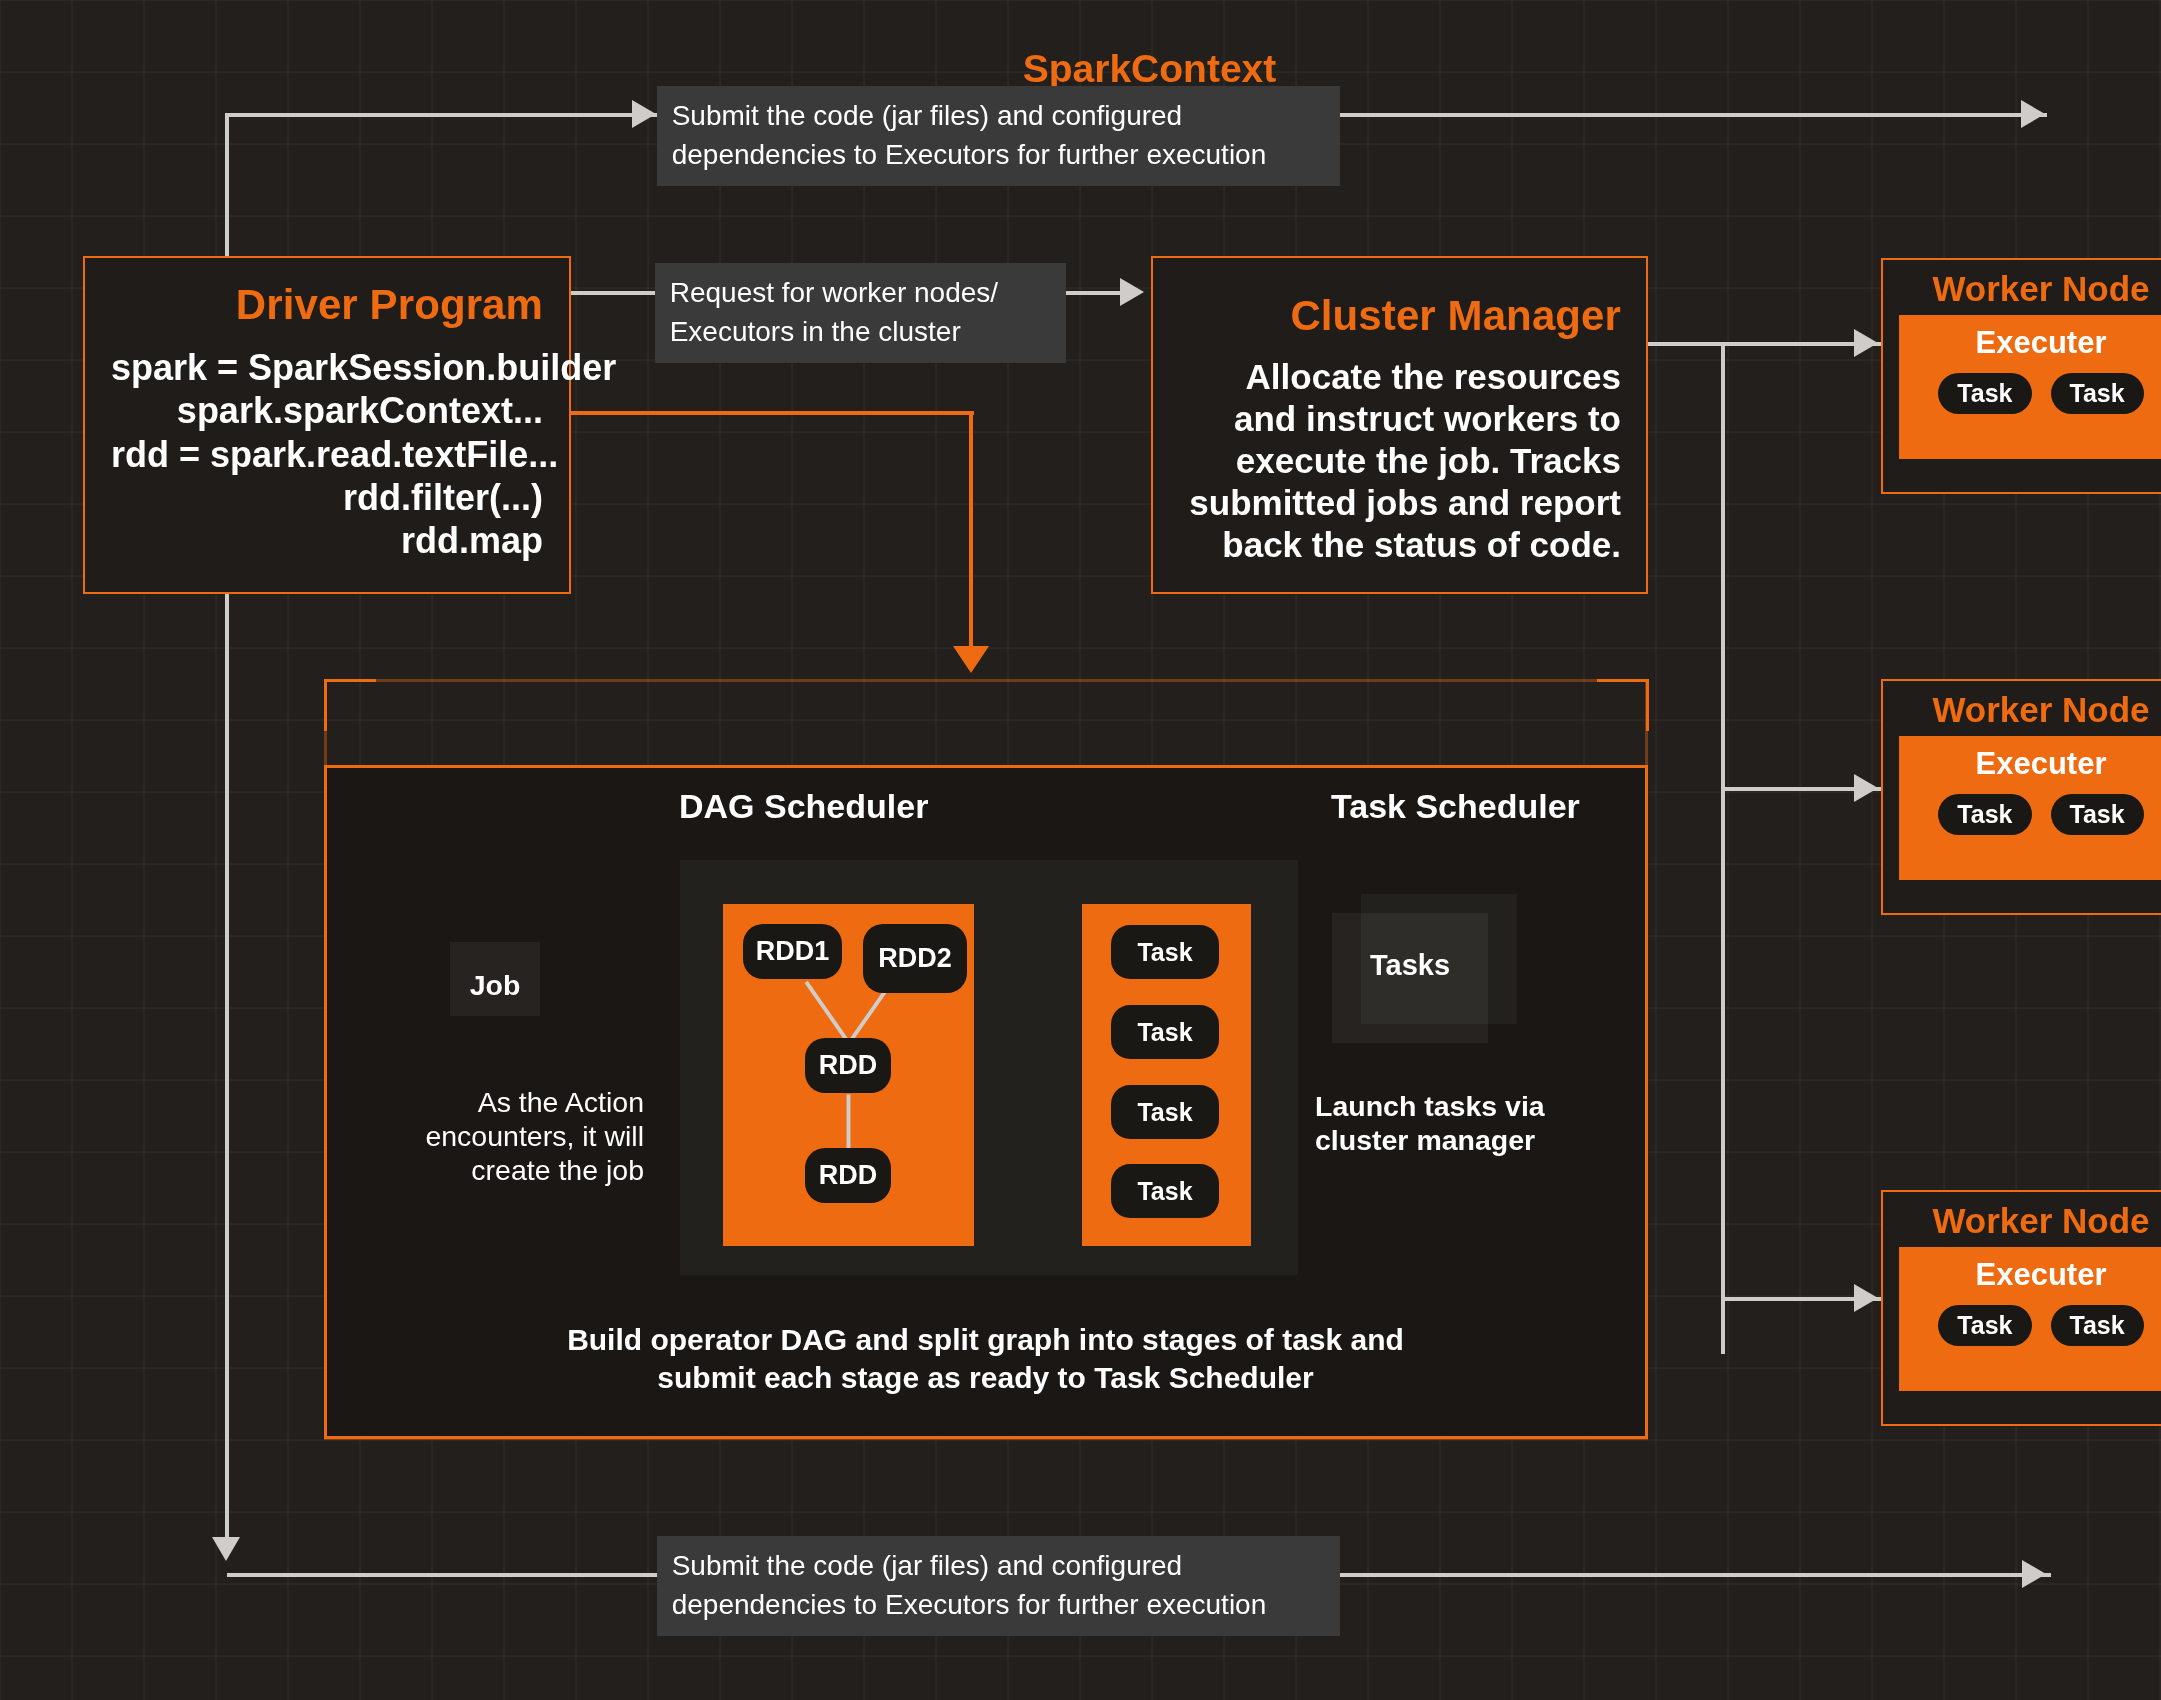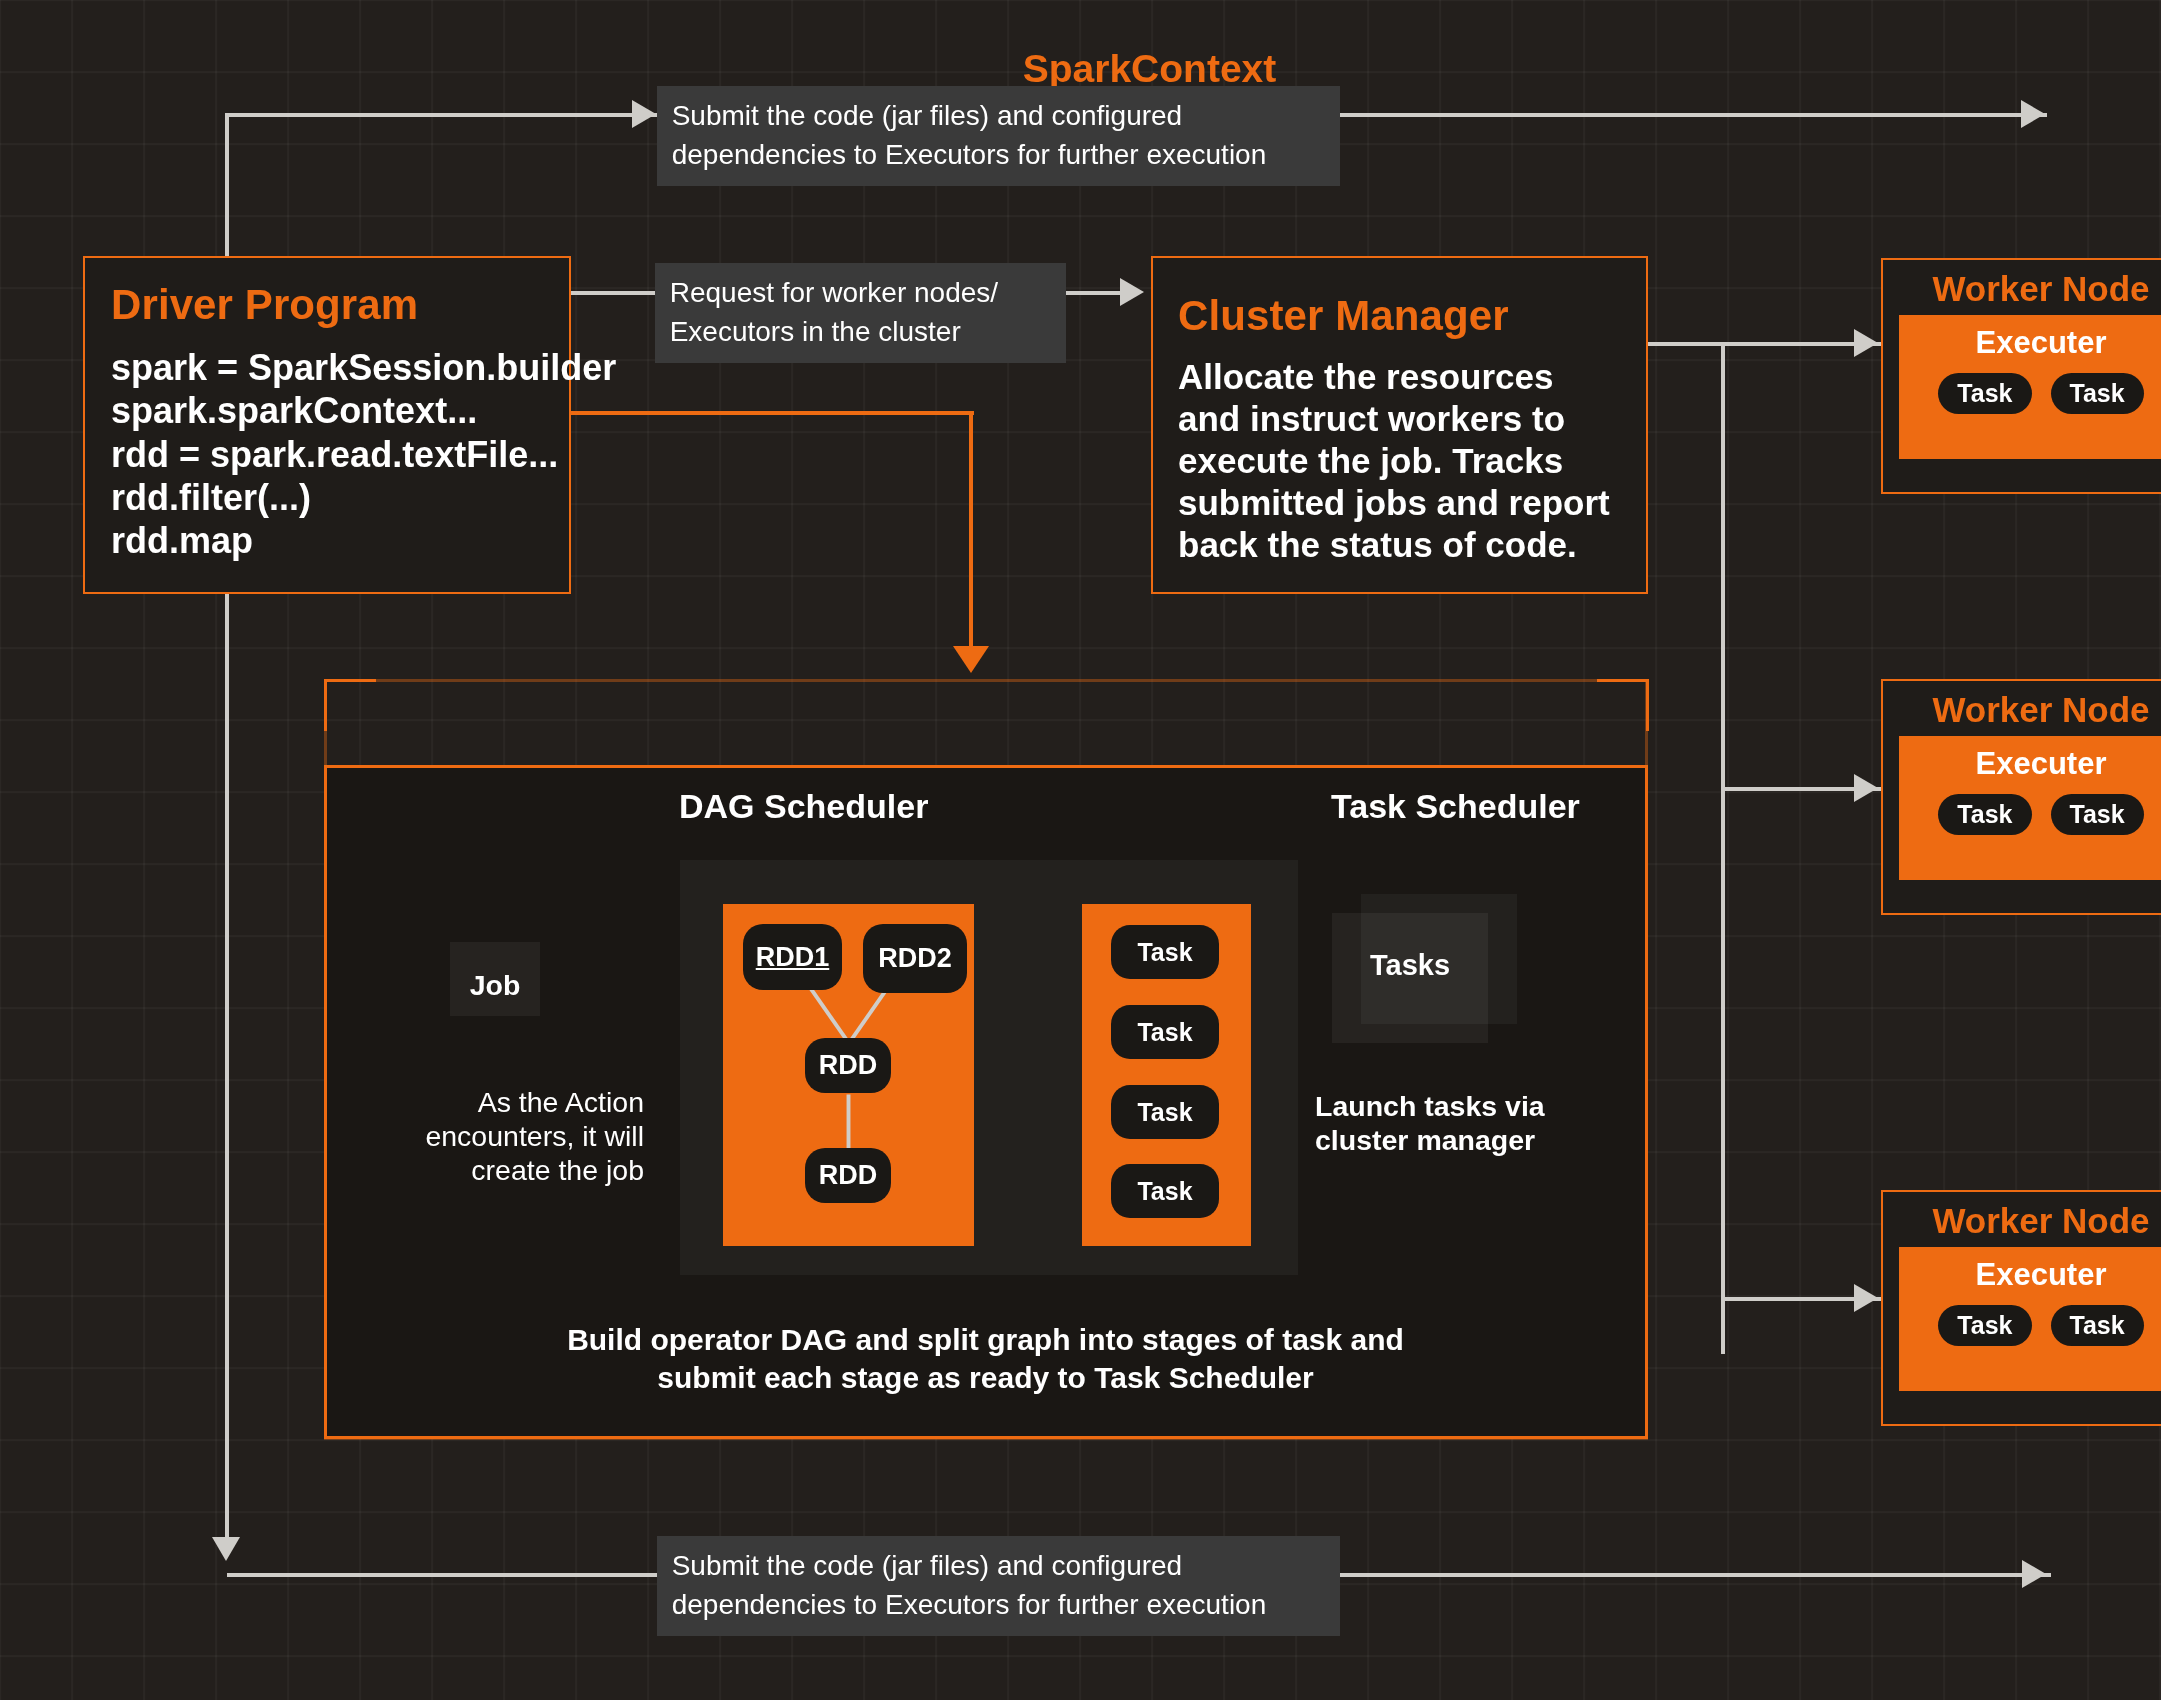--- a/index.html
+++ b/index.html
@@ -18,20 +18,21 @@
       linear-gradient(to bottom, rgba(255,255,255,0.035) 1.7px, transparent 1.7px);
     background-size: 72px 72px;
     background-position: -0.9px -0.9px;
   }
 
   
   .panel {
     position: absolute;
     background: #1f1c19;
     border: 2.6px solid #ee6b12;
+    text-align: right;
   }
   .panel-title {
     color: #ee6b12;
     font-weight: 700;
     letter-spacing: 0.1px;
   }
   .panel-body {
     color: #ffffff;
     font-weight: 700;
     line-height: 1.18;
@@ -143,21 +144,21 @@
     background: #ee6b12;
   }
   .rdd-node {
     position: absolute;
     background: #1a1815; color: #ffffff;
     font-weight: 700; font-size: 27px;
     border-radius: 20px;
     display: flex; align-items: center; justify-content: center;
     z-index: 3;
   }
-  #rdd1 { left: 743px; top: 924px; width: 99px; height: 66px; text-decoration: underline; }
+  #rdd1 { left: 743px; top: 924px; width: 99px; height: 55px; }
   #rdd2 { left: 863px; top: 924px; width: 104px; height: 69px; }
   #rdd3 { left: 805px; top: 1038px; width: 86px; height: 55px; }
   #rdd4 { left: 805px; top: 1148px; width: 86px; height: 55px; }
 
   
   #task-stage {
     position: absolute; left: 1082px; top: 904px;
     width: 169px; height: 342px;
     background: #ee6b12;
   }

